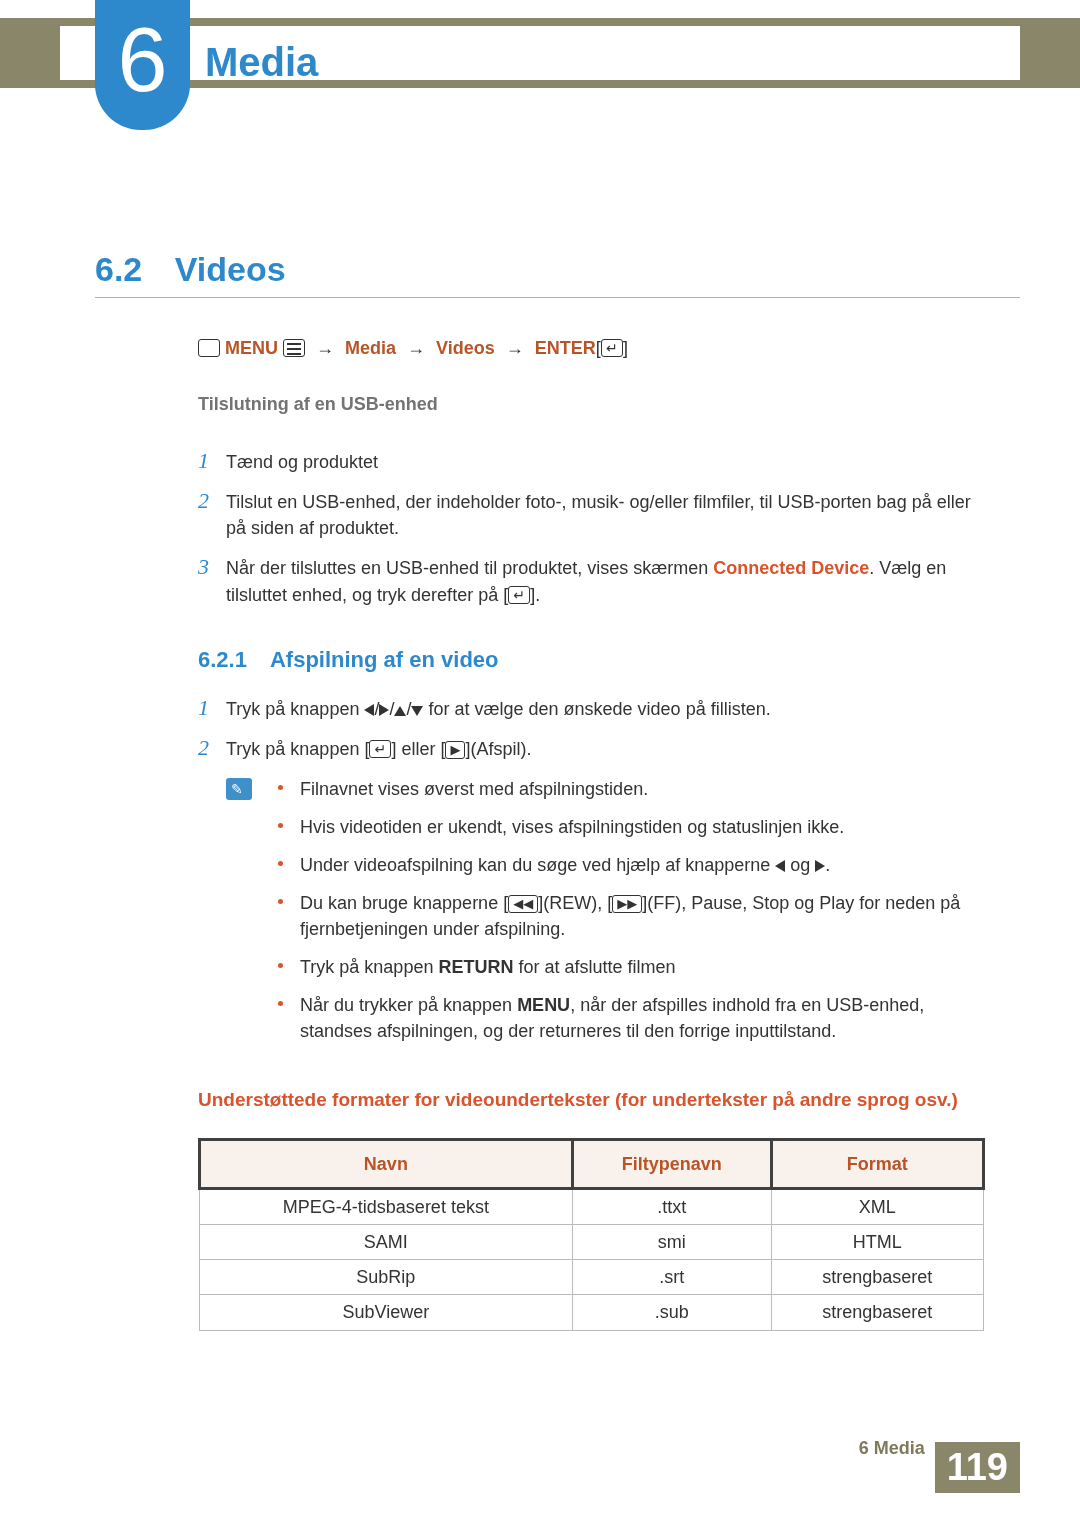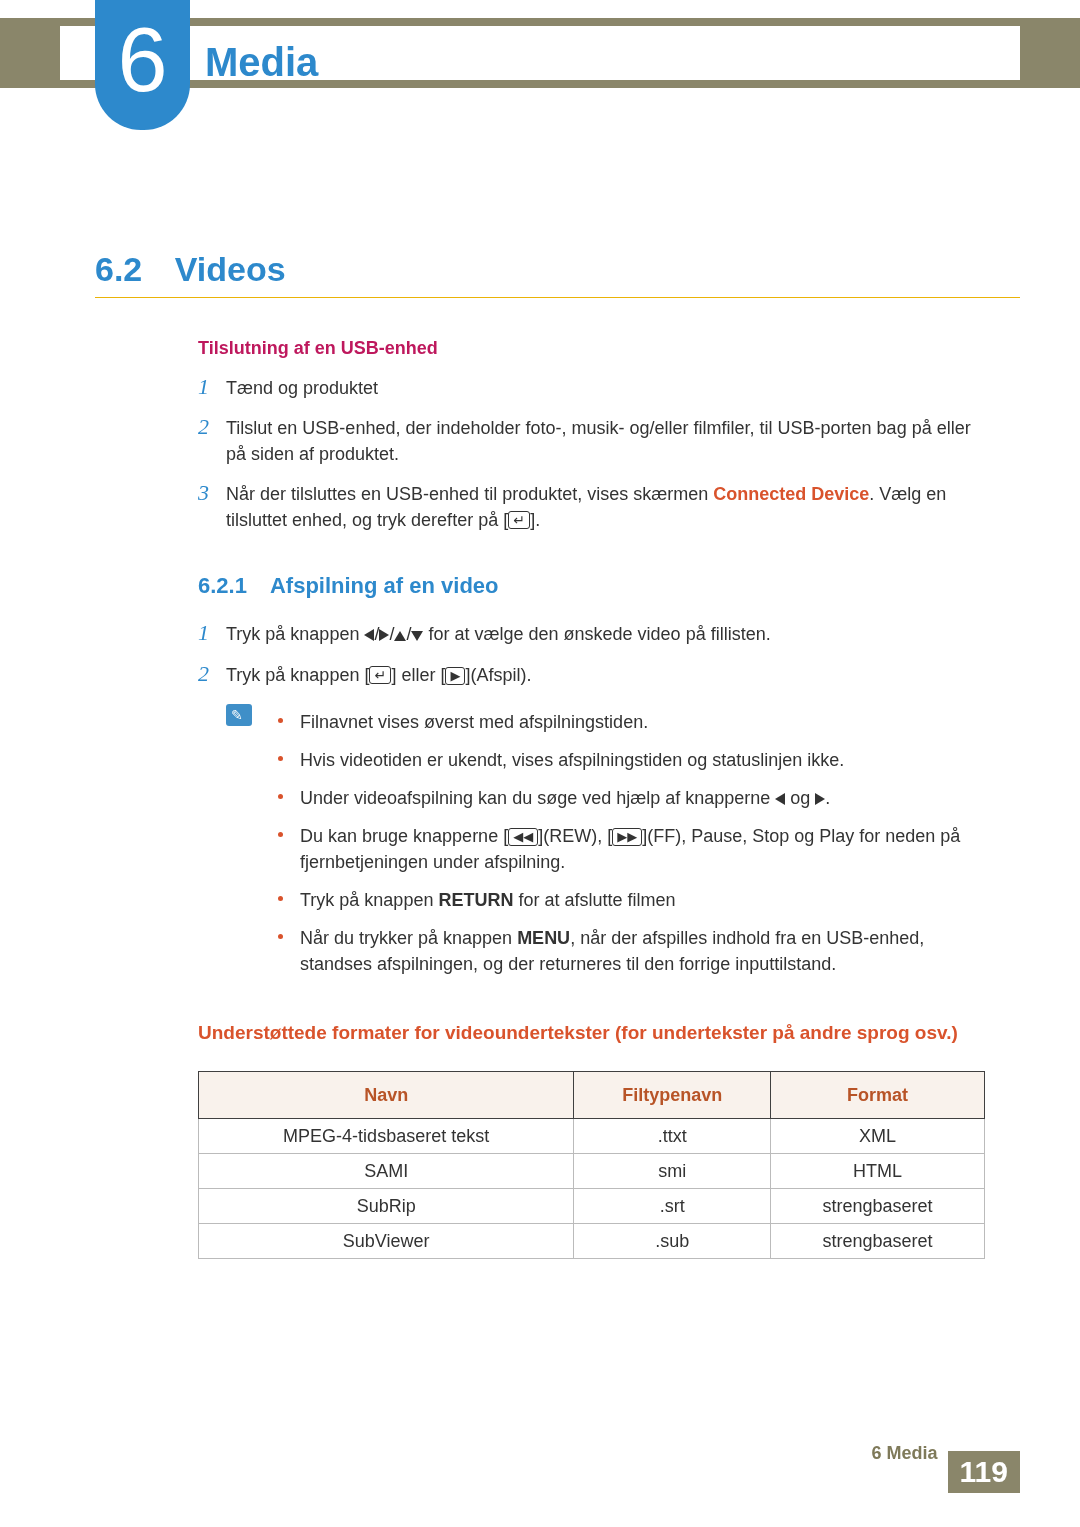--- a/index.html
+++ b/index.html
@@ -86,22 +86,22 @@
     box-shadow: 0 5px 0 #333, 0 10px 0 #333;
   }
   .enter-arrow::before {
     content: "↵";
     position: absolute;
     left: 4px; top: -2px;
     font-size: 14px;
   }
   .usb-heading {
     font-weight: bold;
-    color: #be185d;
-    margin-bottom: 14px;
+    color: #737373;
+    margin-bottom: 32px;
   }
   .num-list { list-style: none; padding: 0; }
   .num-list li {
     display: flex;
     margin-bottom: 14px;
   }
   .num-list .n {
     width: 28px;
     flex-shrink: 0;
     color: #2d89cc;
@@ -141,21 +141,21 @@
     margin-top: 2px;
     position: relative;
   }
   .note-icon::after {
     content: "✎";
     color: #fff;
     position: absolute;
     left: 5px; top: 1px;
     font-size: 14px;
   }
-  .bullets { list-style: none; padding: 0; margin-top: 7px; }
+  .bullets { list-style: none; padding: 0; }
   .bullets li { position: relative; padding-left: 22px; margin-bottom: 12px; }
   .bullets li::before {
     content: "";
     position: absolute;
     left: 0; top: 9px;
     width: 5px; height: 5px;
     background: #d9532c;
     border-radius: 50%;
   }
   .tri {
@@ -188,21 +188,21 @@
     width: 100%;
     border-collapse: collapse;
     font-size: 18px;
   }
   table.subt th {
     background: #f9f2ec;
     color: #b85427;
     font-weight: bold;
     text-align: center;
     padding: 10px 8px;
-    border: 1px solid #404040;
+    border: 3px solid #404040;
   }
   table.subt td {
     text-align: center;
     padding: 4px 8px;
     border: 1px solid #bbb;
   }
   .footer {
     position: absolute;
     bottom: 34px; right: 60px;
     display: flex;
@@ -210,21 +210,21 @@
   }
   .footer-label {
     color: #7f7a5a;
     font-weight: bold;
     font-size: 18px;
     margin-right: 10px;
   }
   .footer-page {
     background: #8a866a;
     color: #fff;
-    font-size: 30px;
+    font-size: 38px;
     font-weight: bold;
     padding: 4px 12px;
     margin-top: 38px;
   }
 </style>
 </head>
 <body>
 
 <div class="top-band">
   <div class="top-band-inner"></div>
@@ -234,20 +234,31 @@
 </div>
 <div class="chapter-title">Media</div>
 
 <div class="section-row">
   <span class="section-num">6.2</span>
   <span class="section-title">Videos</span>
 </div>
 
 <div class="content">
 
+  <div class="nav-path">
+    <span class="icon-box"></span>
+    <span class="menu-label">MENU</span>
+    <span class="icon-box menu-bars"></span>
+    <span class="arrow">→</span>
+    <span class="path-item">Media</span>
+    <span class="arrow">→</span>
+    <span class="path-item">Videos</span>
+    <span class="arrow">→</span>
+    <span class="enter-label">ENTER</span>[<span class="icon-box enter-arrow"></span>]
+  </div>
 
   <div class="usb-heading">Tilslutning af en USB-enhed</div>
 
   <ol class="num-list">
     <li>
         <span class="n">1</span>
         <span class="t">Tænd og produktet</span>
       </li>
     <li>
         <span class="n">2</span>

